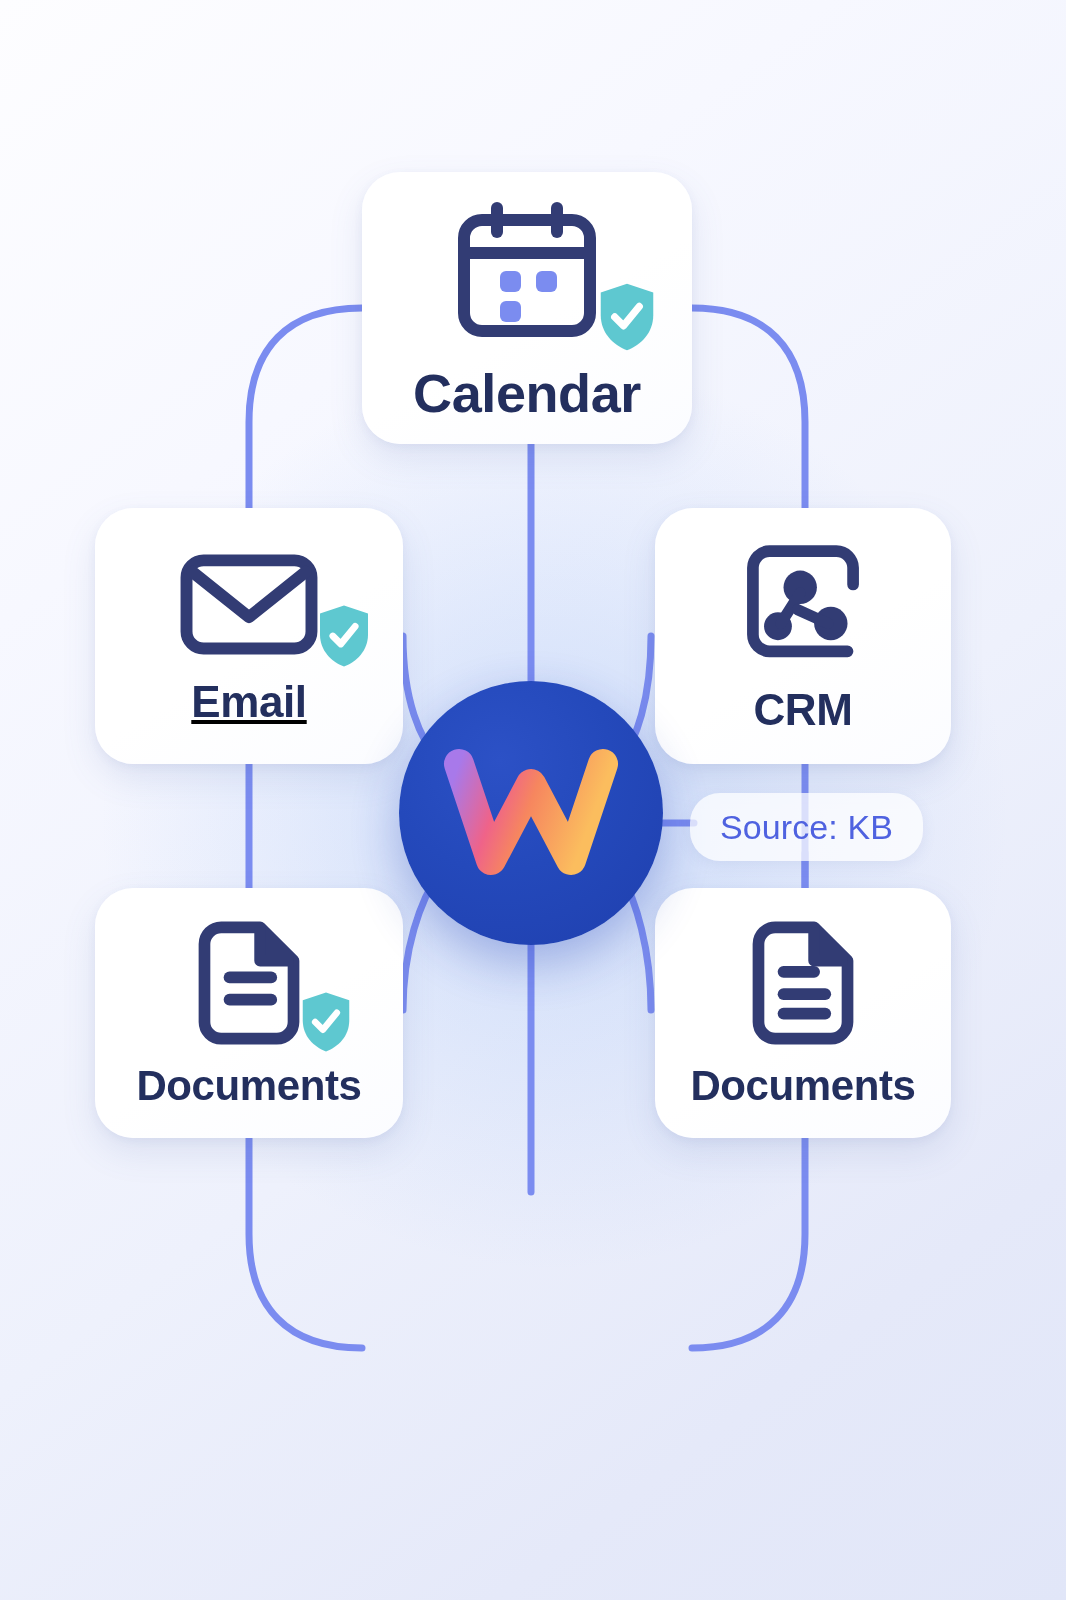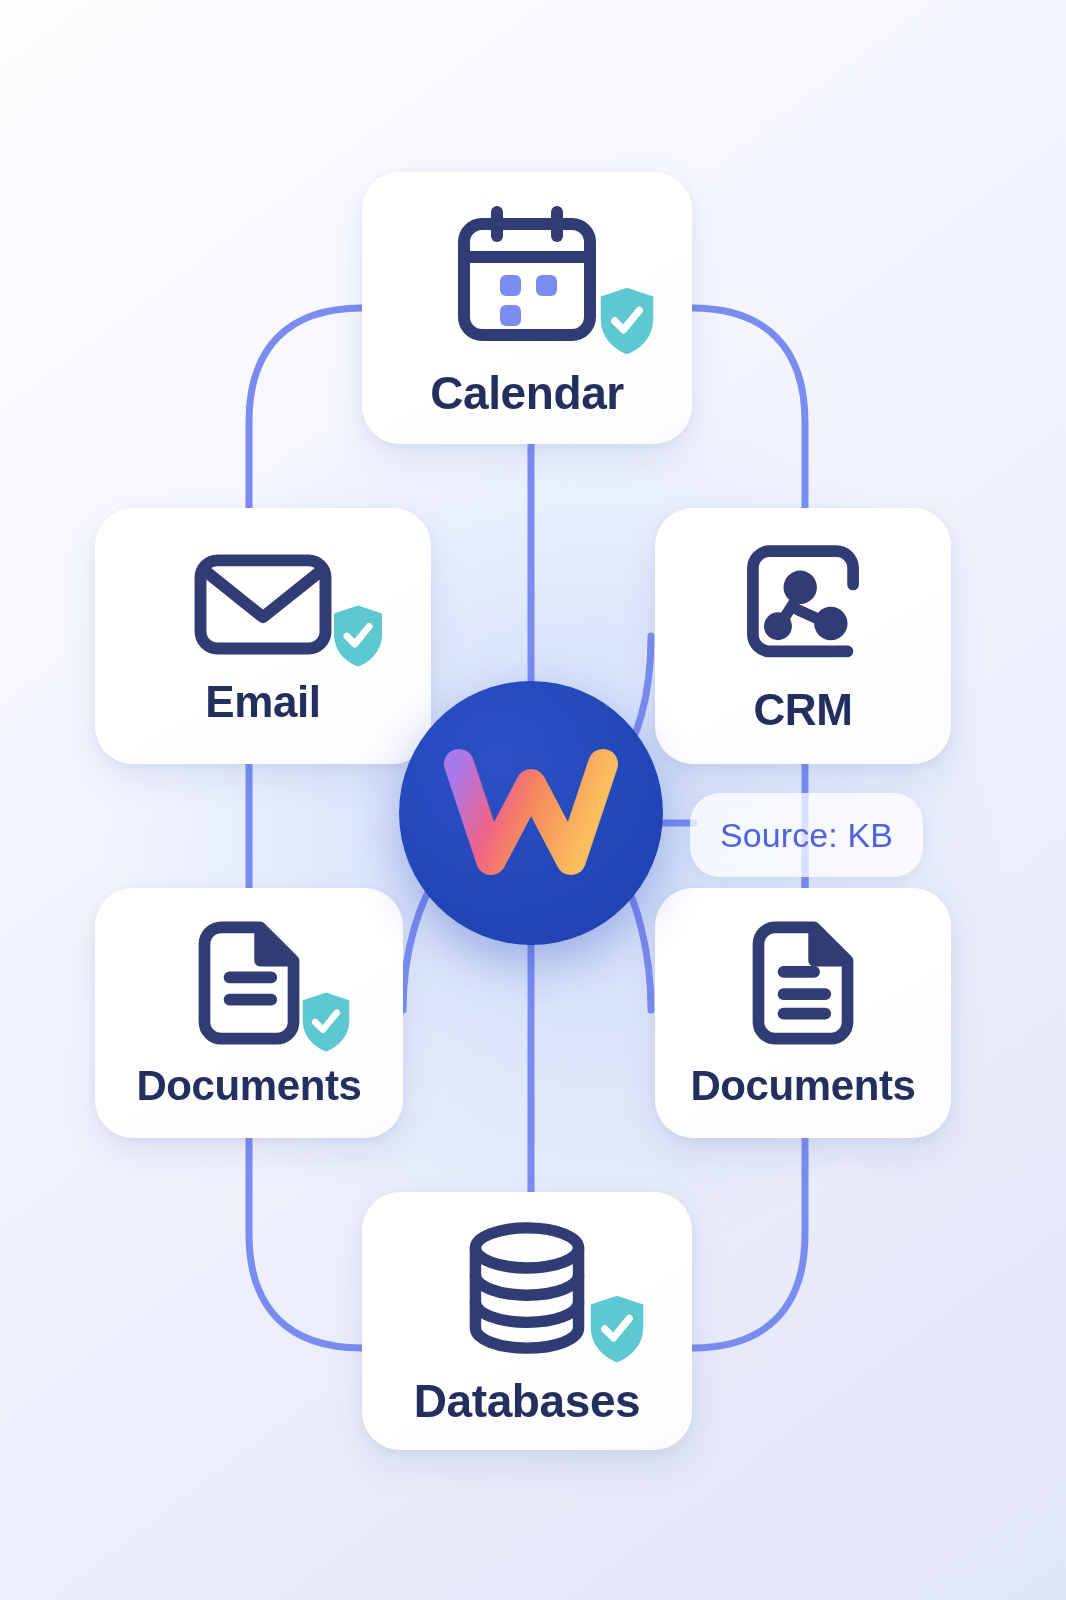--- a/index.html
+++ b/index.html
@@ -43,24 +43,24 @@
     font-weight:bold;
     color:#232f5e;
     letter-spacing:-0.4px;
     line-height:1;
     white-space:nowrap;
   }
 
   
   #card-calendar{left:362px;top:172px;width:330px;height:272px;}
   #card-calendar .iconwrap{margin-top:6px;}
-  #card-calendar .clabel{font-size:46px;margin-top:20px;}
+  #card-calendar .clabel{font-size:54px;margin-top:20px;}
   #card-calendar .shield{right:-56px;bottom:-6px;}
 
-  #card-email{left:95px;top:508px;width:336px;height:256px;}
+  #card-email{left:95px;top:508px;width:308px;height:256px;text-decoration:underline;}
   #card-email .clabel{font-size:44px;margin-top:22px;}
   #card-email .shield{right:-52px;bottom:-10px;width:56px;height:64px;}
 
   #card-crm{left:655px;top:508px;width:296px;height:256px;align-items:center;}
   #card-crm .clabel{font-size:44px;margin-top:20px;}
 
   #card-docs-left{left:95px;top:888px;width:308px;height:250px;}
   #card-docs-left .clabel{font-size:42px;margin-top:18px;}
   #card-docs-left .shield{right:-48px;bottom:-6px;width:54px;height:62px;}
 
@@ -78,21 +78,21 @@
     background:radial-gradient(circle at 38% 30%, #2c51c6 0%, #2449bb 45%, #1f3fae 100%);
     box-shadow:0 18px 48px rgba(35,66,180,0.32);
     display:flex;align-items:center;justify-content:center;
   }
   #hub svg{display:block;}
 
   
   #source-pill{
     position:absolute;left:690px;top:793px;
     height:60px;
-    padding:12px 30px;
+    padding:4px 30px;
     display:flex;align-items:center;
     border-radius:30px;
     background:rgba(255,255,255,0.72);
     box-shadow:0 4px 14px rgba(92,112,180,0.10);
     text-align:right;
   }
   #source-pill .ptxt{
     font-size:34px;
     color:#4f62e0;
     font-weight:normal;
@@ -202,35 +202,20 @@
         <path d="M4 9 C4 5.7 6.7 3 10 3 H24 L36 15 V37 C36 40.3 33.3 43 30 43 H10 C6.7 43 4 40.3 4 37 Z" stroke="#323c74" stroke-width="4.2" stroke-linejoin="round"></path>
         <path d="M24 3 V15 H36" stroke="#323c74" stroke-width="4.2" stroke-linejoin="round" fill="#323c74"></path>
         <path d="M13 19 H24" stroke="#323c74" stroke-width="4.2" stroke-linecap="round"></path>
         <path d="M13 27 H28" stroke="#323c74" stroke-width="4.2" stroke-linecap="round"></path>
         <path d="M13 34 H28" stroke="#323c74" stroke-width="4.2" stroke-linecap="round"></path>
       </svg>
     </div>
     <div class="clabel">Documents</div>
   </div>
 
-  <div class="card" id="card-databases">
-    <div class="iconwrap">
-      <svg class="ic" width="126" height="140" viewBox="0 0 44 48" fill="none">
-        <ellipse cx="22" cy="10" rx="18" ry="7" stroke="#323c74" stroke-width="4"></ellipse>
-        <path d="M4 10 V38 C4 41.9 12.1 45 22 45 C31.9 45 40 41.9 40 38 V10" stroke="#323c74" stroke-width="4" stroke-linecap="round"></path>
-        <path d="M4 19.5 C4 23.4 12.1 26.5 22 26.5 C31.9 26.5 40 23.4 40 19.5" stroke="#323c74" stroke-width="4" stroke-linecap="round"></path>
-        <path d="M4 29 C4 32.9 12.1 36 22 36 C31.9 36 40 32.9 40 29" stroke="#323c74" stroke-width="4" stroke-linecap="round"></path>
-      </svg>
-      <svg class="shield" viewBox="0 0 34 40" fill="none">
-        <path d="M17 1 L32 6 V19 C32 29 25 36 17 39 C9 36 2 29 2 19 V6 Z" fill="#5ec8d0"></path>
-        <path d="M10 20 L15 25 L24 14" stroke="#ffffff" stroke-width="4.2" stroke-linecap="round" stroke-linejoin="round"></path>
-      </svg>
-    </div>
-    <div class="clabel">Databases</div>
-  </div>
 
   <div id="hub">
     <svg width="176" height="130" viewBox="0 0 88 65" fill="none">
       <defs>
         <linearGradient id="wg" x1="0" y1="0" x2="1" y2="0.25">
           <stop offset="0%" stop-color="#a879ea"></stop>
           <stop offset="34%" stop-color="#ef6389"></stop>
           <stop offset="56%" stop-color="#f6865f"></stop>
           <stop offset="100%" stop-color="#fbbd5e"></stop>
         </linearGradient>

